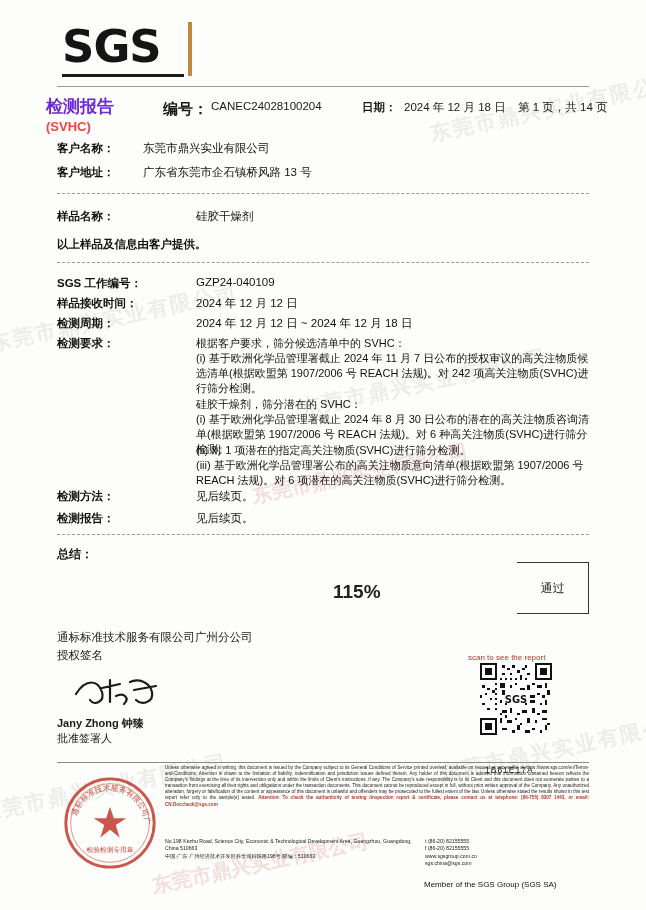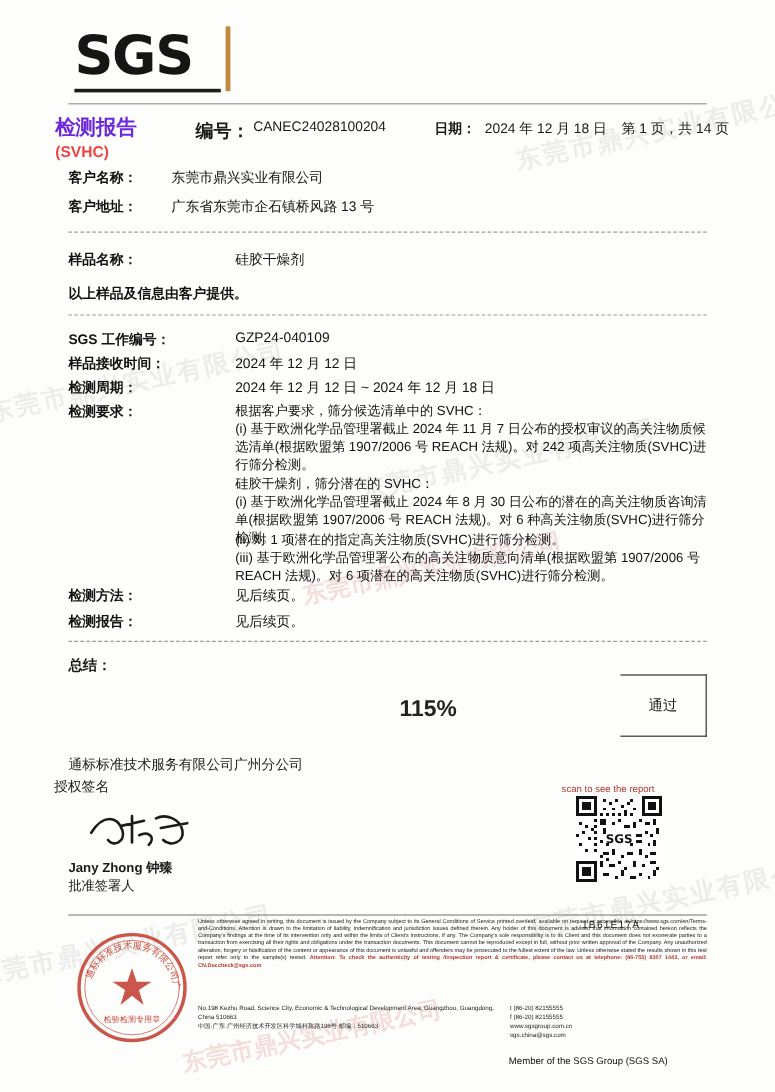--- a/index.html
+++ b/index.html
@@ -89,21 +89,21 @@
     padding:9px 10px;font-size:11.5px;line-height:17px;font-weight:bold;
   }
   .pass-box{
     position:absolute;left:517px;top:562px;width:72px;height:52px;
     border:1px solid #333;border-left:none;box-sizing:border-box;
     display:flex;align-items:center;justify-content:center;
     font-size:12px;
   }
 
   .company-line{position:absolute;left:57px;top:630px;font-size:11.5px;}
-  .auth-line{position:absolute;left:45px;top:648px;font-size:11.5px;}
+  .auth-line{position:absolute;left:57px;top:648px;font-size:11.5px;}
   .sig-name{position:absolute;left:57px;top:716px;font-size:11px;font-weight:bold;}
   .sig-role{position:absolute;left:57px;top:731px;font-size:11px;}
   .signature{
     position:absolute;left:72px;top:672px;width:90px;height:40px;
   }
 
   .qr-caption{
     position:absolute;left:468px;top:653px;font-size:8px;color:#b03a2e;
   }
   .qr{

